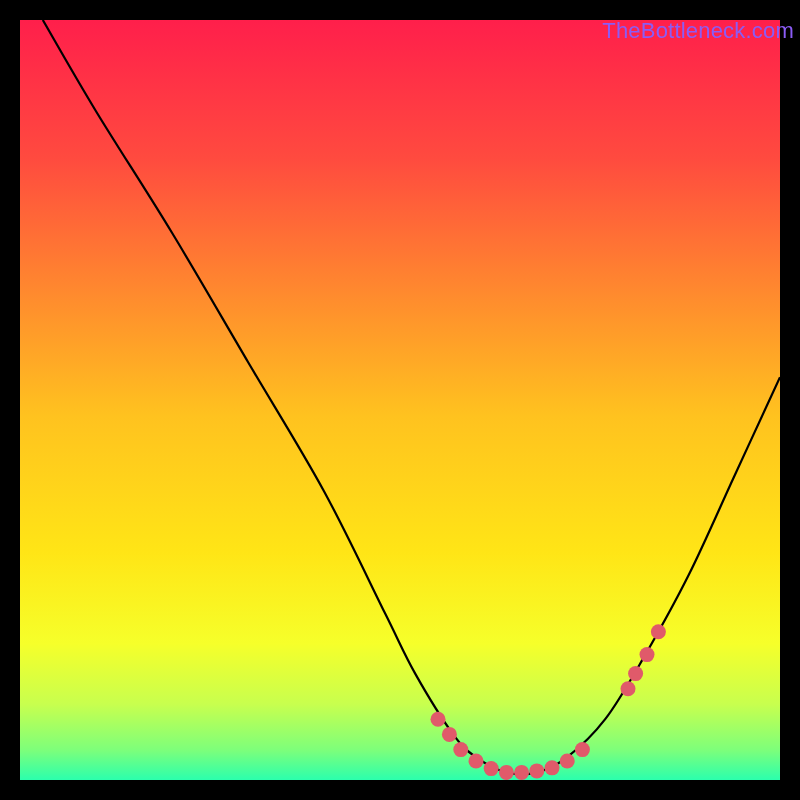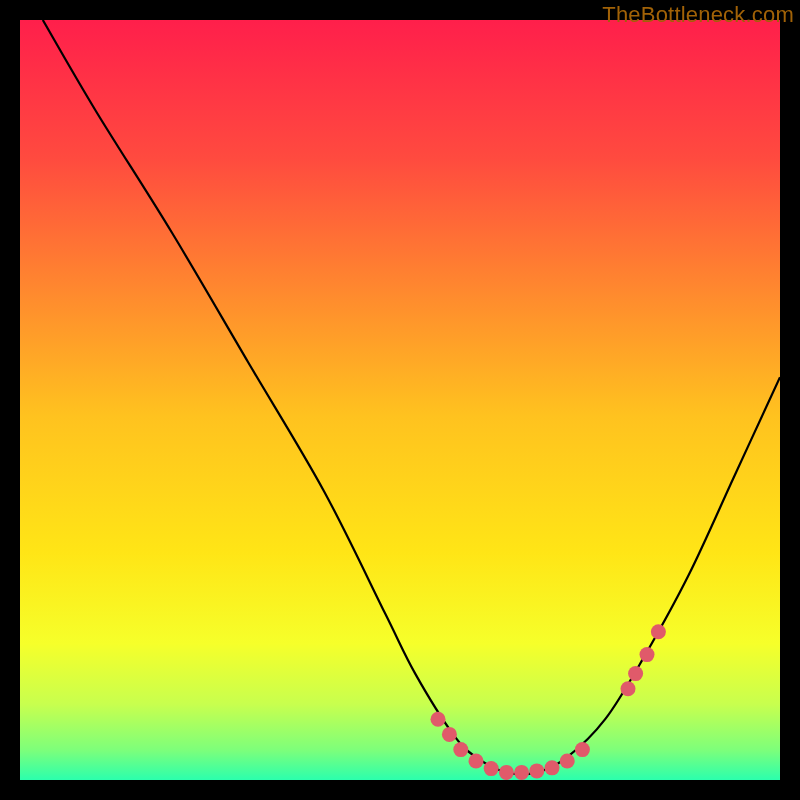--- a/index.html
+++ b/index.html
@@ -20,25 +20,25 @@
   }
   .plot {
     position: absolute;
     left: 0;
     top: 0;
     width: 760px;
     height: 760px;
   }
   .watermark {
     position: absolute;
-    top: 2px;
+    top: 18px;
     right: 6px;
     font-family: Arial, Helvetica, sans-serif;
     font-size: 22px;
-    color: #a16207;
+    color: #8b5cf6;
     letter-spacing: 0.2px;
   }
 </style>
 </head>
 <body>
 
 <div class="frame">
   <svg class="plot" viewBox="0 0 760 760">
     <defs>
       <linearGradient id="bg-grad" x1="0" y1="0" x2="0" y2="1">

